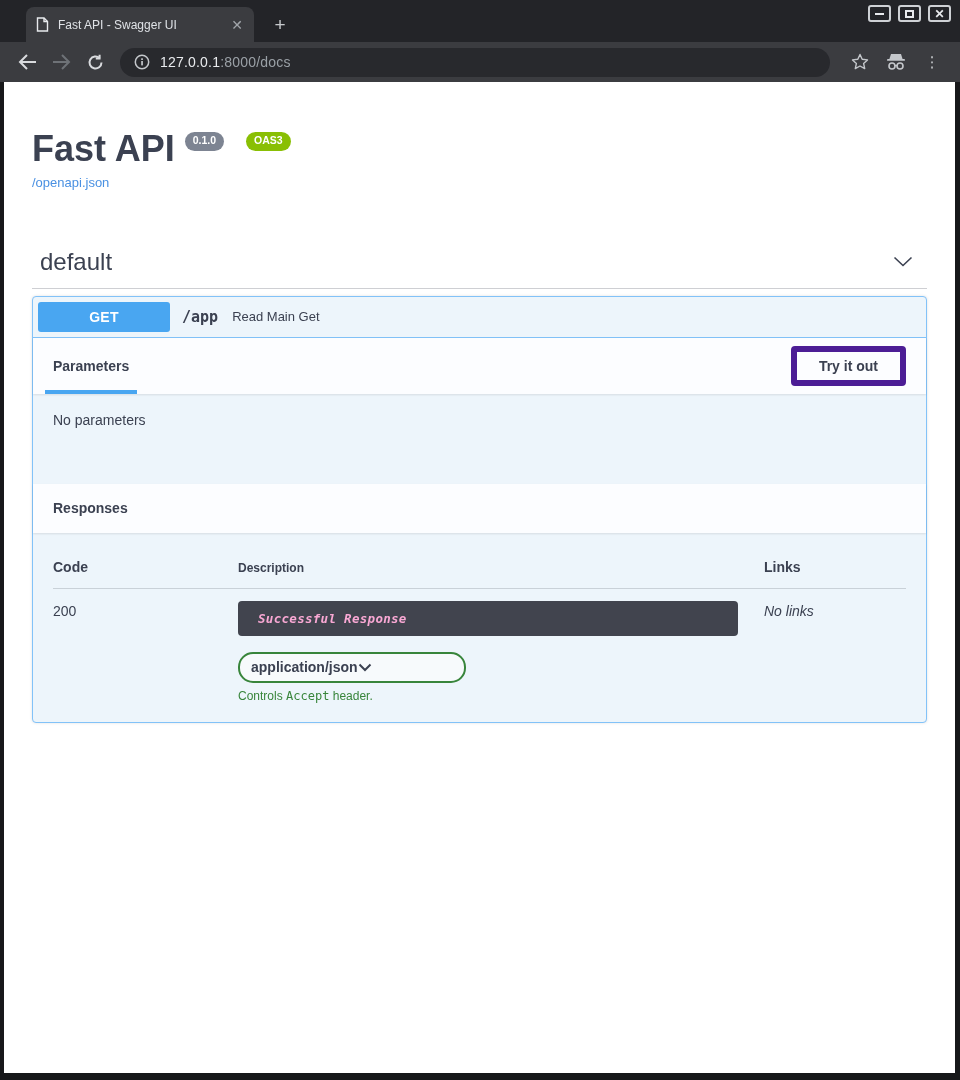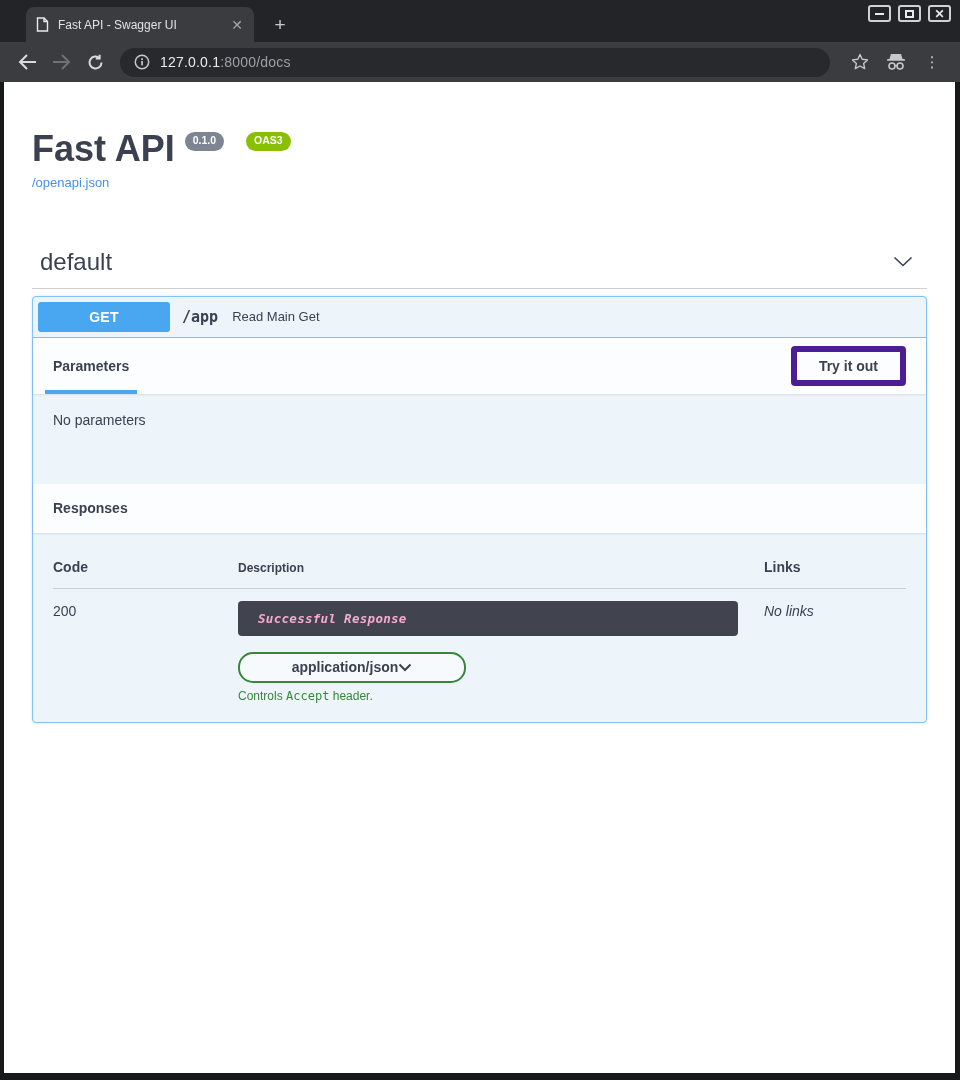--- a/index.html
+++ b/index.html
@@ -69,21 +69,21 @@
   .resp-row { display:flex; margin-top:12px; }
   .col-code { flex:0 0 185px; }
   .col-desc { flex:1 1 auto; }
   .col-links { flex:0 0 142px; }
   .h-code,.h-links { font-size:14px; font-weight:700; color:var(--text,#3b4151); }
   .h-desc { font-size:12px; font-weight:700; color:var(--text,#3b4151); padding-top:2px; }
   .code-val { font-size:14px; color:var(--text,#3b4151); padding-top:2px; }
   .links-val { font-size:14px; font-style:italic; color:var(--text,#3b4151); padding-top:2px; }
   .resp-desc-box { width:500px; height:35px; background:var(--dark_box,#41444e); border-radius:4px; display:flex; align-items:center; padding:0 20px; }
   .resp-desc-box span { font-family:"DejaVu Sans Mono",monospace; font-size:12.5px; font-weight:700; font-style:italic; color:#f9a8d4; letter-spacing:.3px; }
-  .media-select { margin-top:16px; width:228px; height:31px; border:2px solid var(--green,#38853b); border-radius:15px; background:#f7fafc; display:flex; align-items:center; justify-content:center; padding:0 11px; }
+  .media-select { margin-top:16px; width:228px; height:31px; border:2px solid var(--green,#38853b); border-radius:15px; background:#f7fafc; display:flex; align-items:center; justify-content:flex-start; padding:0 11px; }
   .media-select span { font-size:14px; font-weight:700; color:var(--text,#3b4151); }
   .media-note { margin-top:6px; font-size:12px; color:var(--green,#38853b); }
   .media-note code { font-family:"DejaVu Sans Mono",monospace; font-size:12px; }
 </style>
 </head>
 <body>
 
 <div class="browser">
 
   <div class="titlebar">

